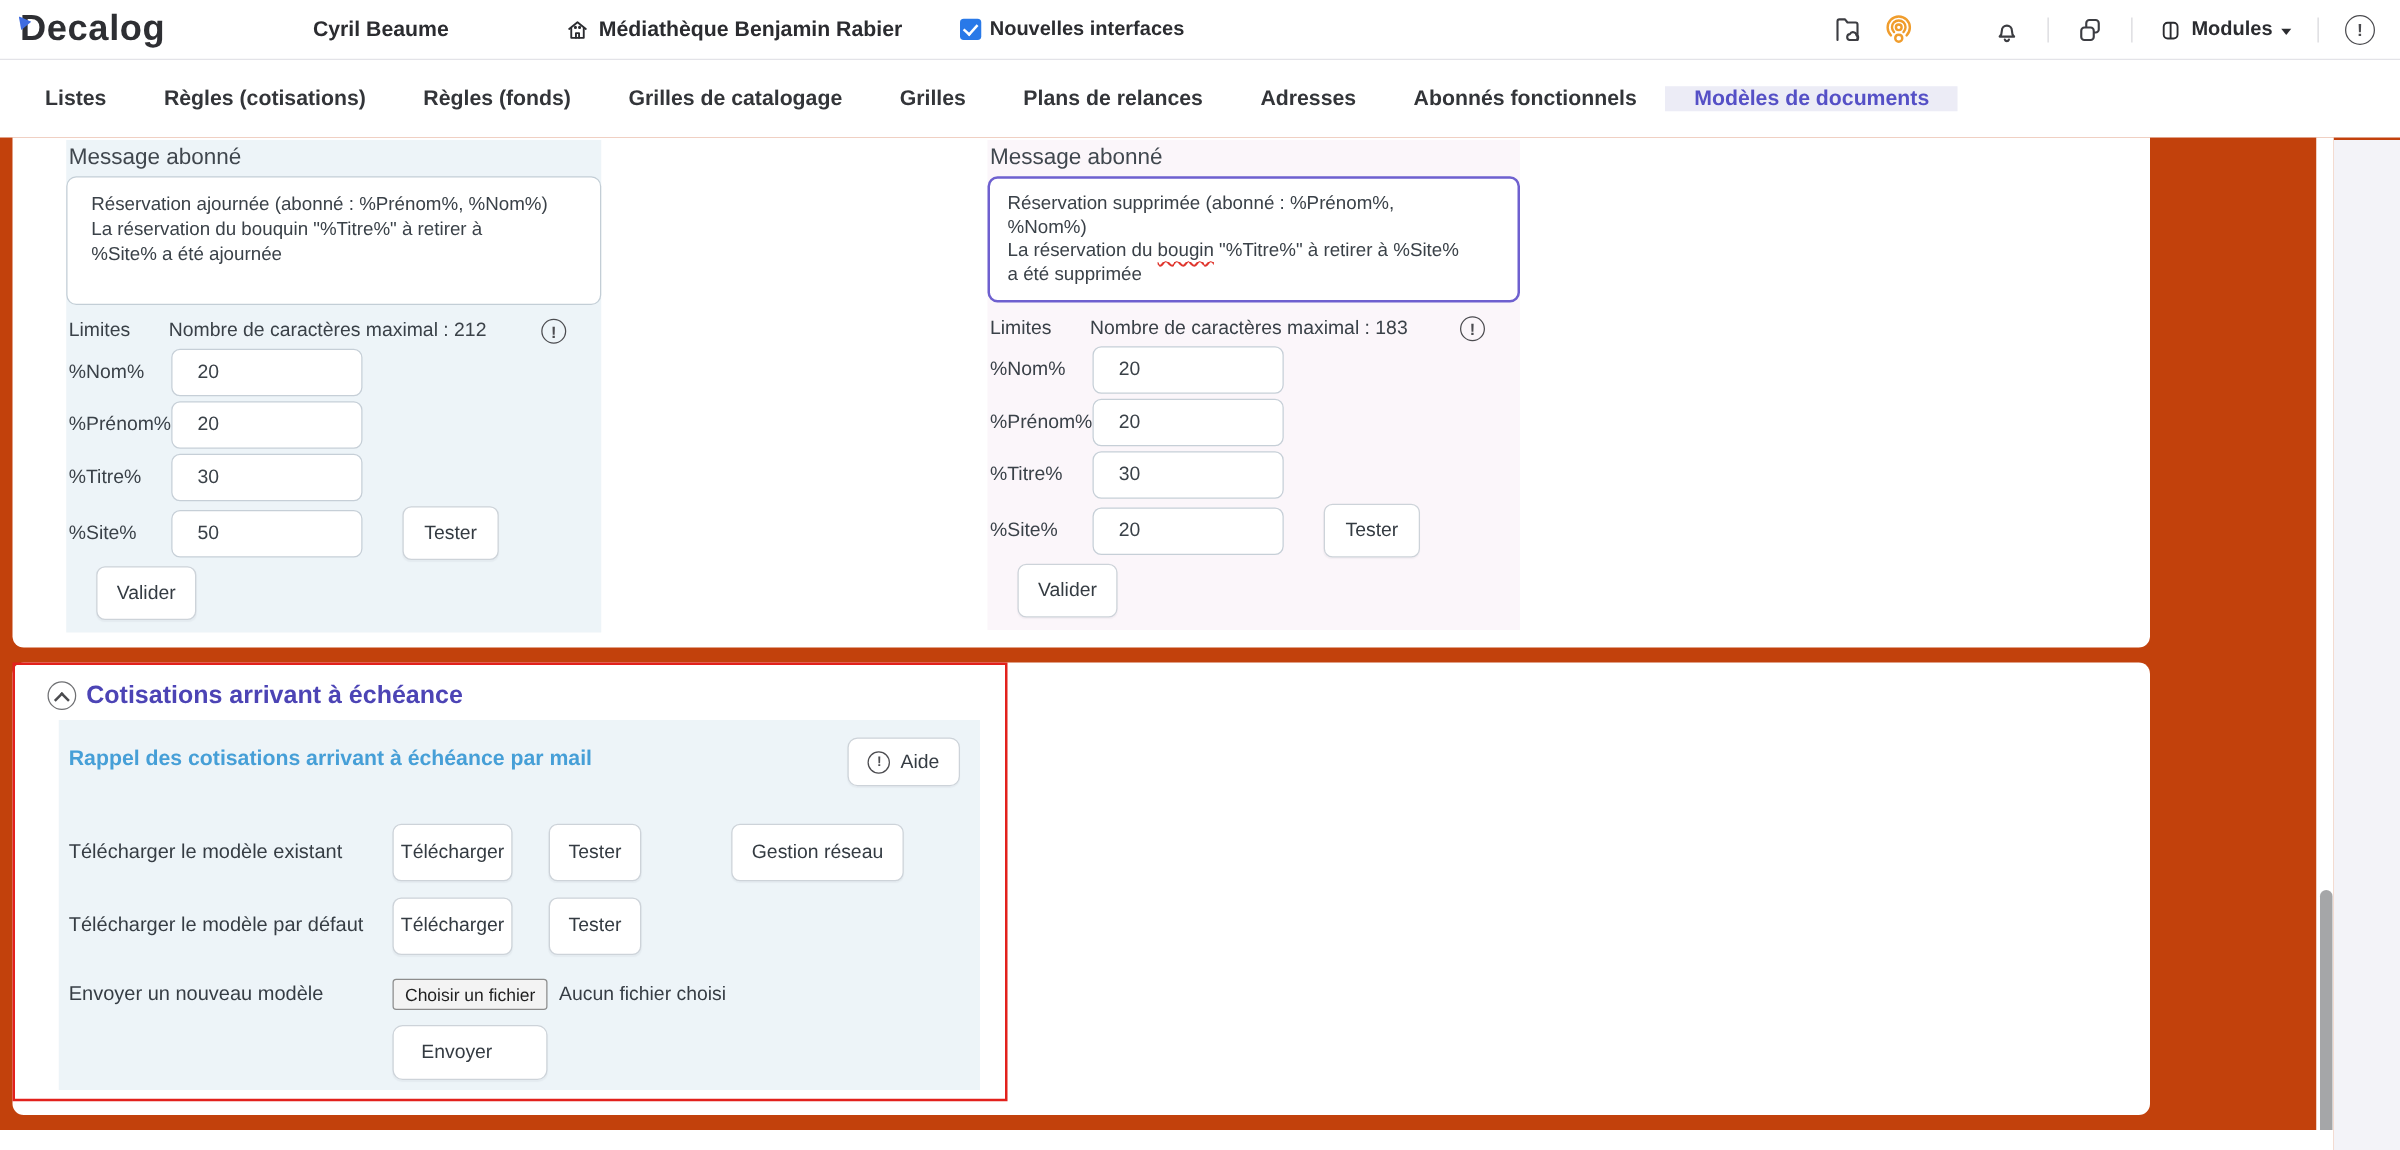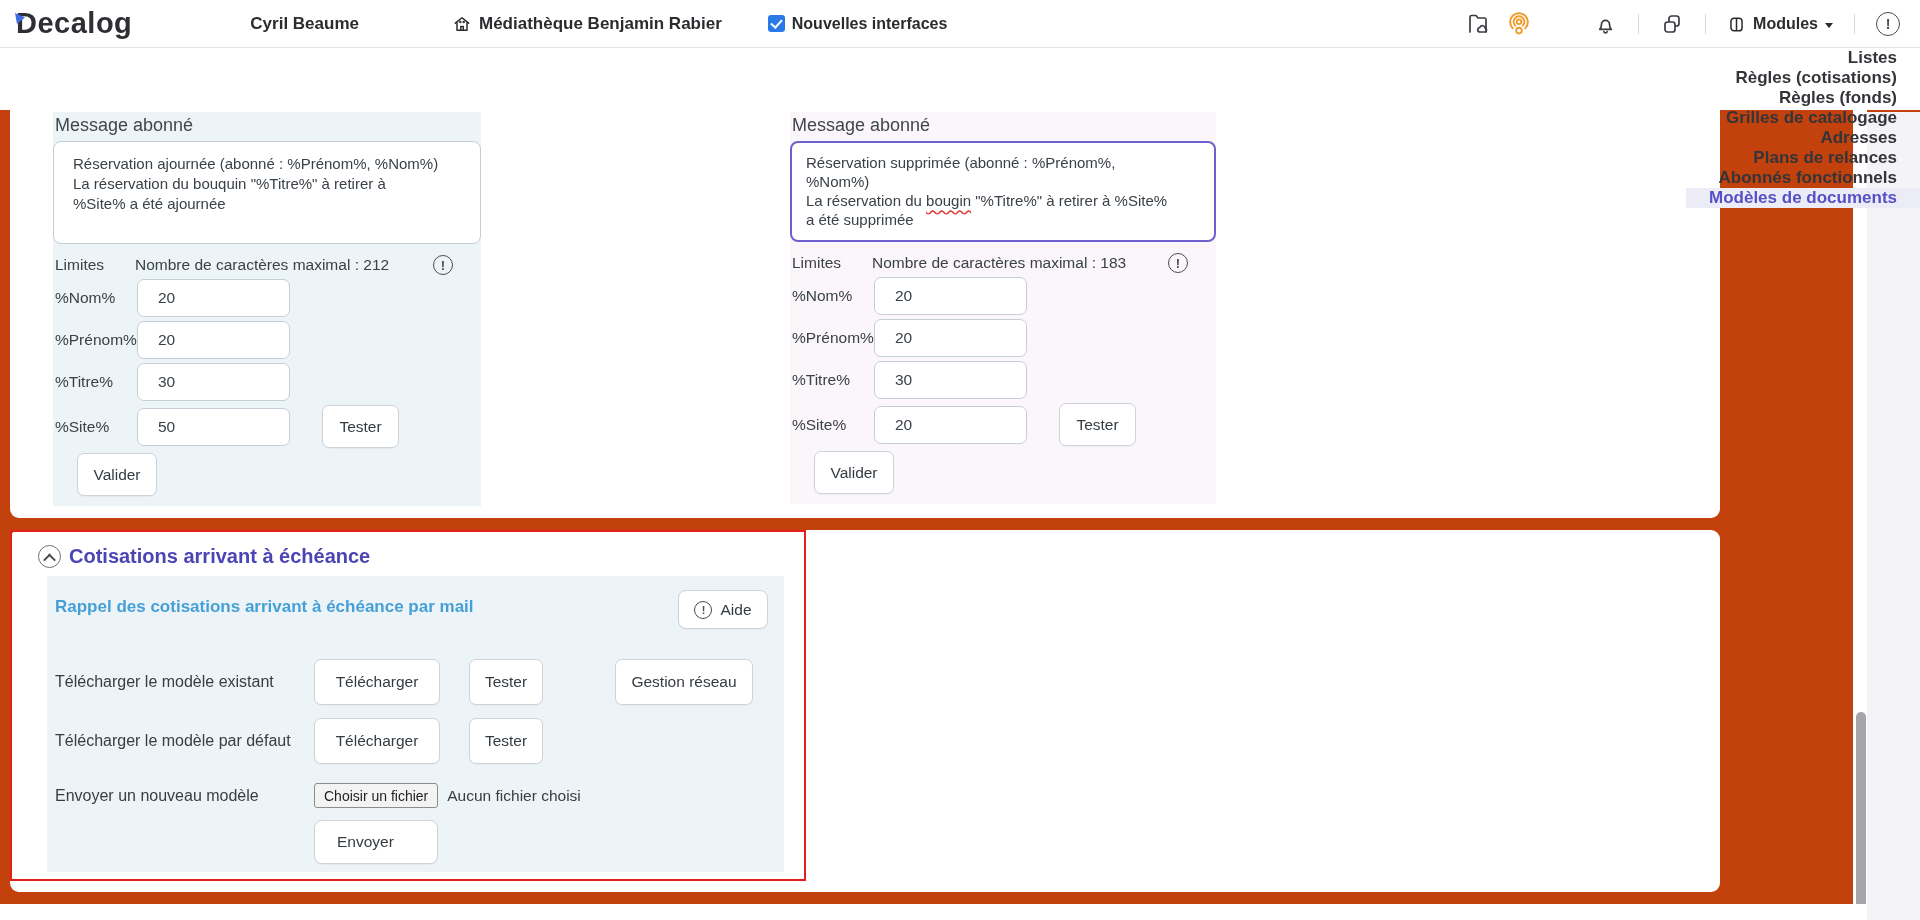--- a/index.html
+++ b/index.html
@@ -24,21 +24,21 @@
     border-right:2px solid #fff; border-bottom:2px solid #fff; transform:rotate(42deg); }
   .hdr-right { position:absolute; right:0; top:0; height:48px; display:flex; align-items:center; }
   .hico { display:inline-flex; align-items:center; justify-content:center; color:#3c3d42; }
   .hdr-sep { width:1px; height:20px; background:#d8d8dc; margin:0 21px; }
   .modules { display:flex; align-items:center; gap:7px; font-size:16px; font-weight:700; color:#2b2c30; }
   .caret-down { width:0; height:0; border-left:4px solid transparent; border-right:4px solid transparent;
     border-top:5px solid #2b2c30; margin-top:2px; }
   
   .tabbar {
     position:absolute; top:48px; left:0; width:1920px; height:62px; background:#fff;
-    display:flex; align-items:flex-end; padding-left:13px; z-index:5;flex-direction:column;
+    display:flex; align-items:center; padding-left:13px; z-index:5;
   }
   .tab { display:flex; align-items:center; padding:0 23px; font-size:17px; font-weight:700; color:#333539; cursor:pointer; white-space:nowrap; }
   .tab.active { background:#ececf6; color:#5550c6; }
   
   .card { position:absolute; left:10px; width:1710px; background:#fff; border-radius:9px; }
   .card1 { top:110px; height:408px; border-top-left-radius:0; border-top-right-radius:0; }
   .card2 { top:530px; height:362px; }
   
   .panel { position:absolute; top:2px; padding-bottom:10px; }
   .panel-left  { left:43px;  width:428px; background:#edf4f8; }
@@ -75,21 +75,21 @@
   .subpanel { position:absolute; left:37px; top:46px; width:737px; height:296px; background:#edf4f8;
     padding:14px 16px 0 8px; }
   .sub-head { display:flex; align-items:flex-start; height:39px; }
   .sub-title { font-size:17px; font-weight:700; color:#469fd7; margin-top:7px; }
   .btn-aide { margin-left:auto; width:90px; height:39px; border-radius:8px; gap:8px; }
   .btn-aide .info-ic { width:18px; height:18px; font-size:11px; border-width:1.5px; }
   .action-row { display:flex; align-items:center; }
   .row1 { margin-top:30px; }
   .row2 { margin-top:13px; }
   .row-label { width:259px; font-size:16px; color:#363d44; }
-  .btn-dl { width:126px; height:46px; }
+  .btn-dl { width:96px; height:46px; }
   .btn-tester2 { width:74px; height:46px; margin-left:29px; }
   .btn-gestion { width:138px; height:46px; margin-left:72px; }
   .file-row { margin-top:19px; height:25px; }
   .file-btn { background:#f3f3f3; border:1px solid #8c8c8c; border-radius:3px; font-size:14px; color:#1f1f1f;
     height:25px; padding:0 9px; display:inline-flex; align-items:center; cursor:pointer; font-family:inherit; }
   .file-status { margin-left:9px; font-size:15.5px; color:#363d44; }
   .envoyer-row { margin-top:12px; }
   .envoyer-spacer { width:259px; }
   .btn-envoyer { width:124px; height:44px; border-radius:8px; justify-content:flex-start; padding-left:22px; }
   
@@ -168,22 +168,23 @@
       <span class="hdr-sep"></span>
       <span class="info-ic" style="width:24px;height:24px;font-size:14px;margin-right:20px"></span>
     </div>
   </header>
 
   <nav class="tabbar">
     <div class="tab">Listes</div>
     <div class="tab">Règles (cotisations)</div>
     <div class="tab">Règles (fonds)</div>
     <div class="tab">Grilles de catalogage</div>
+    <div class="tab">Grilles</div>
+    <div class="tab">Plans de relances</div>
     <div class="tab">Adresses</div>
-    <div class="tab">Plans de relances</div>
     <div class="tab">Abonnés fonctionnels</div>
     <div class="tab active">Modèles de documents</div>
   </nav>
 
   <section class="card card1">
 
     <div class="panel panel-left">
       <div class="panel-label">Message abonné</div>
       <div class="msgbox"><span>Réservation ajournée (abonné : %Prénom%, %Nom%)
 La réservation du bouquin "%Titre%" à retirer à

